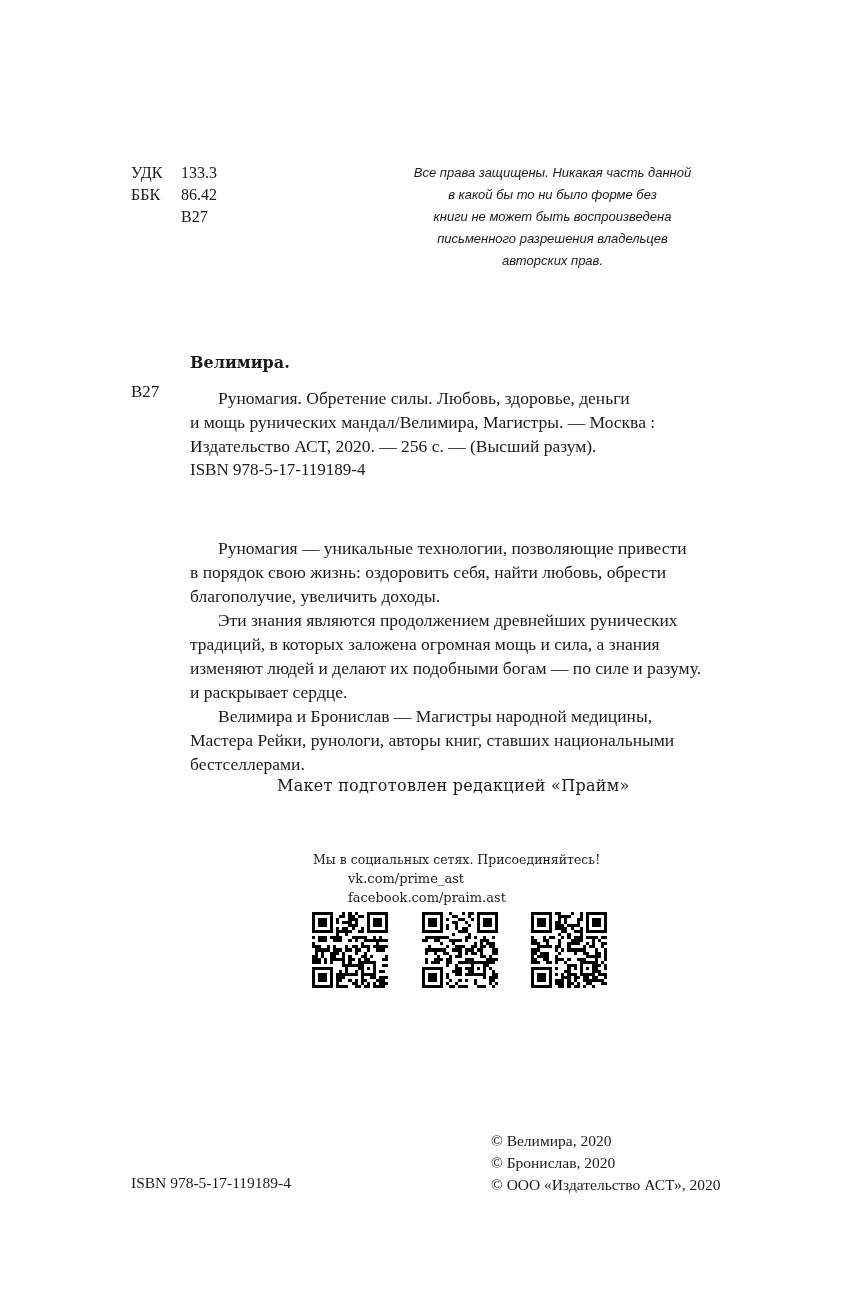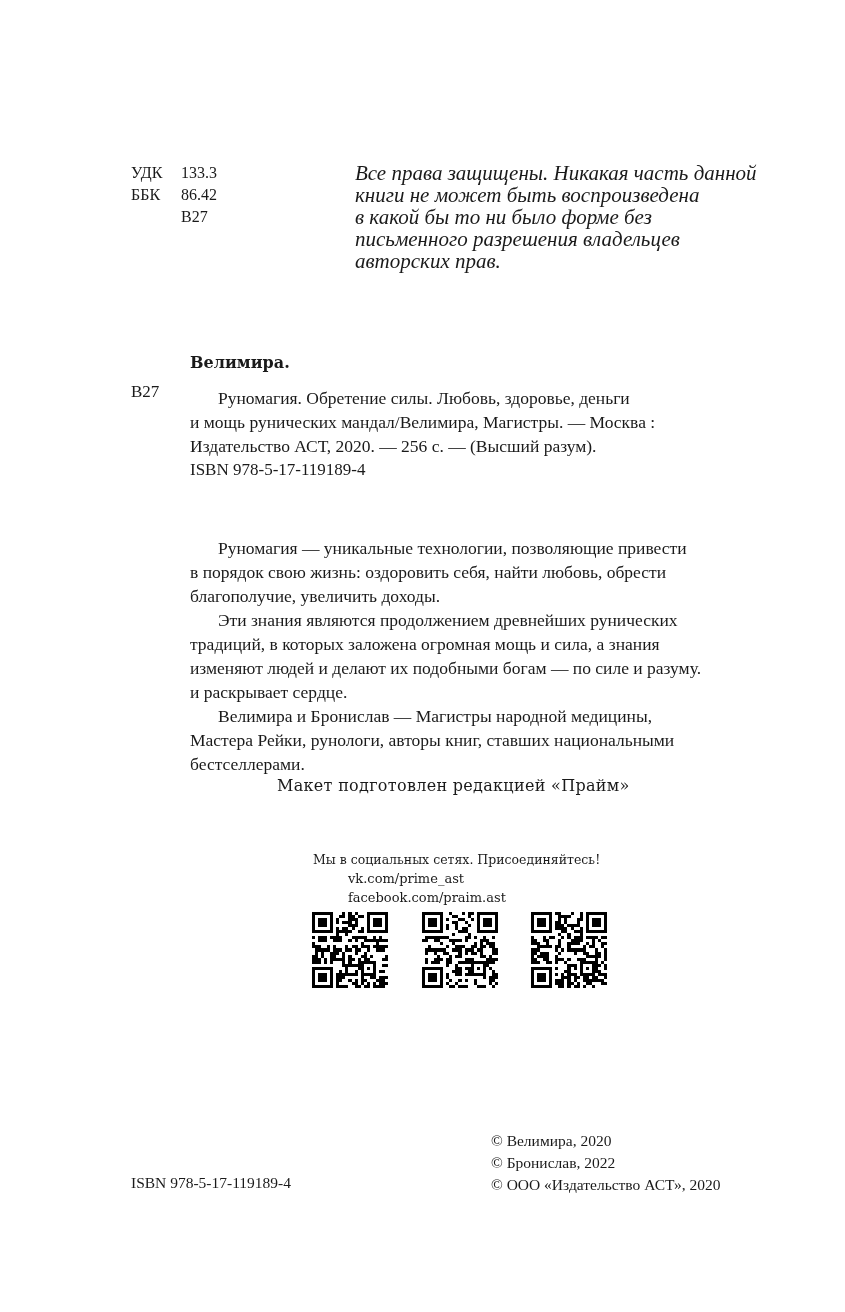--- a/index.html
+++ b/index.html
@@ -2,22 +2,22 @@
 <html><head>
   <meta charset="utf-8">
   <style>
     html, body { margin: 0; padding: 0; background: #fff; }
     body { width: 845px; height: 1312px; position: relative; overflow: hidden;
            font-family: "DejaVu Serif", "Liberation Serif", serif; color: #1a1a1a; }
     .abs { position: absolute; }
     .udk { left: 131px; top: 162px; font-size: 16px; line-height: 22px; font-family: "Liberation Serif", serif; }
     .udk .row { display: flex; }
     .udk .k { width: 50px; }
-    .rights { left: 355px; top: 162px; width: 395px; font-style: italic;
-              font-size: 21px; line-height: 22px; font-family: Liberation Serif, serif; }
+    .rights { left: 355px; top: 162px; width: 395px; text-align: center; font-style: italic;
+              font-size: 13px; line-height: 22px; font-family: Liberation Sans, sans-serif; }
     .rights div { white-space: nowrap; }
     .author { left: 190px; top: 353px; font-weight: bold; font-size: 16px; font-family: "DejaVu Serif", serif; }
     .bib-code { left: 131px; top: 382px; font-size: 17px; font-family: "Liberation Serif", serif; }
     .bib { left: 190px; top: 386px; width: 555px; font-size: 17.5px; line-height: 24px; font-family: "Liberation Serif", serif; }
     .bib div { white-space: nowrap; }
     .isbn1 { left: 190px; top: 460px; font-size: 17px; font-family: "Liberation Serif", serif; }
     .annot { left: 190px; top: 492px; width: 555px; font-size: 17.5px; line-height: 24px; font-family: "Liberation Serif", serif; margin-top: 44px; }
     .annot div { white-space: nowrap; }
     .annot .ind { padding-left: 28px; }
     .prime { left: 277px; top: 776px; font-size: 16px; letter-spacing: 0.3px; font-family: "DejaVu Serif", serif; }
@@ -41,22 +41,22 @@
       <span>86.42</span>
     </div>
   <div class="row">
       <span class="k"></span>
       <span>В27</span>
     </div>
 </div>
 
 <div class="abs rights">
   <div>Все права защищены. Никакая часть данной</div>
+  <div>в какой бы то ни было форме без</div>
   <div>книги не может быть воспроизведена</div>
-  <div>в какой бы то ни было форме без</div>
   <div>письменного разрешения владельцев</div>
   <div>авторских прав.</div>
 </div>
 
 <div class="abs author">Велимира.</div>
 <div class="abs bib-code">В27</div>
 <div class="abs bib">
   <div style="padding-left:28px">Руномагия. Обретение силы. Любовь, здоровье, деньги</div>
   <div>и мощь рунических мандал/Велимира, Магистры. — Москва :</div>
   <div>Издательство АСТ, 2020. — 256 с. — (Высший разум).</div>
@@ -751,16 +751,16 @@
       <rect x="1" y="19" width="5" height="5" fill="#fff"></rect>
       <rect x="2" y="20" width="3" height="3" fill="#000"></rect>
       <rect x="16" y="16" width="5" height="5" fill="#000"></rect>
       <rect x="17" y="17" width="3" height="3" fill="#fff"></rect>
       <rect x="18" y="18" width="1" height="1" fill="#000"></rect>
     </svg>
   </div>
 
 <div class="abs copy">
   <div>© Велимира, 2020</div>
-  <div>© Бронислав, 2022</div>
+  <div>© Бронислав, 2020</div>
   <div>© ООО «Издательство АСТ», 2020</div>
 </div>
 <div class="abs isbn2">ISBN 978-5-17-119189-4</div>
 
 </body></html>

